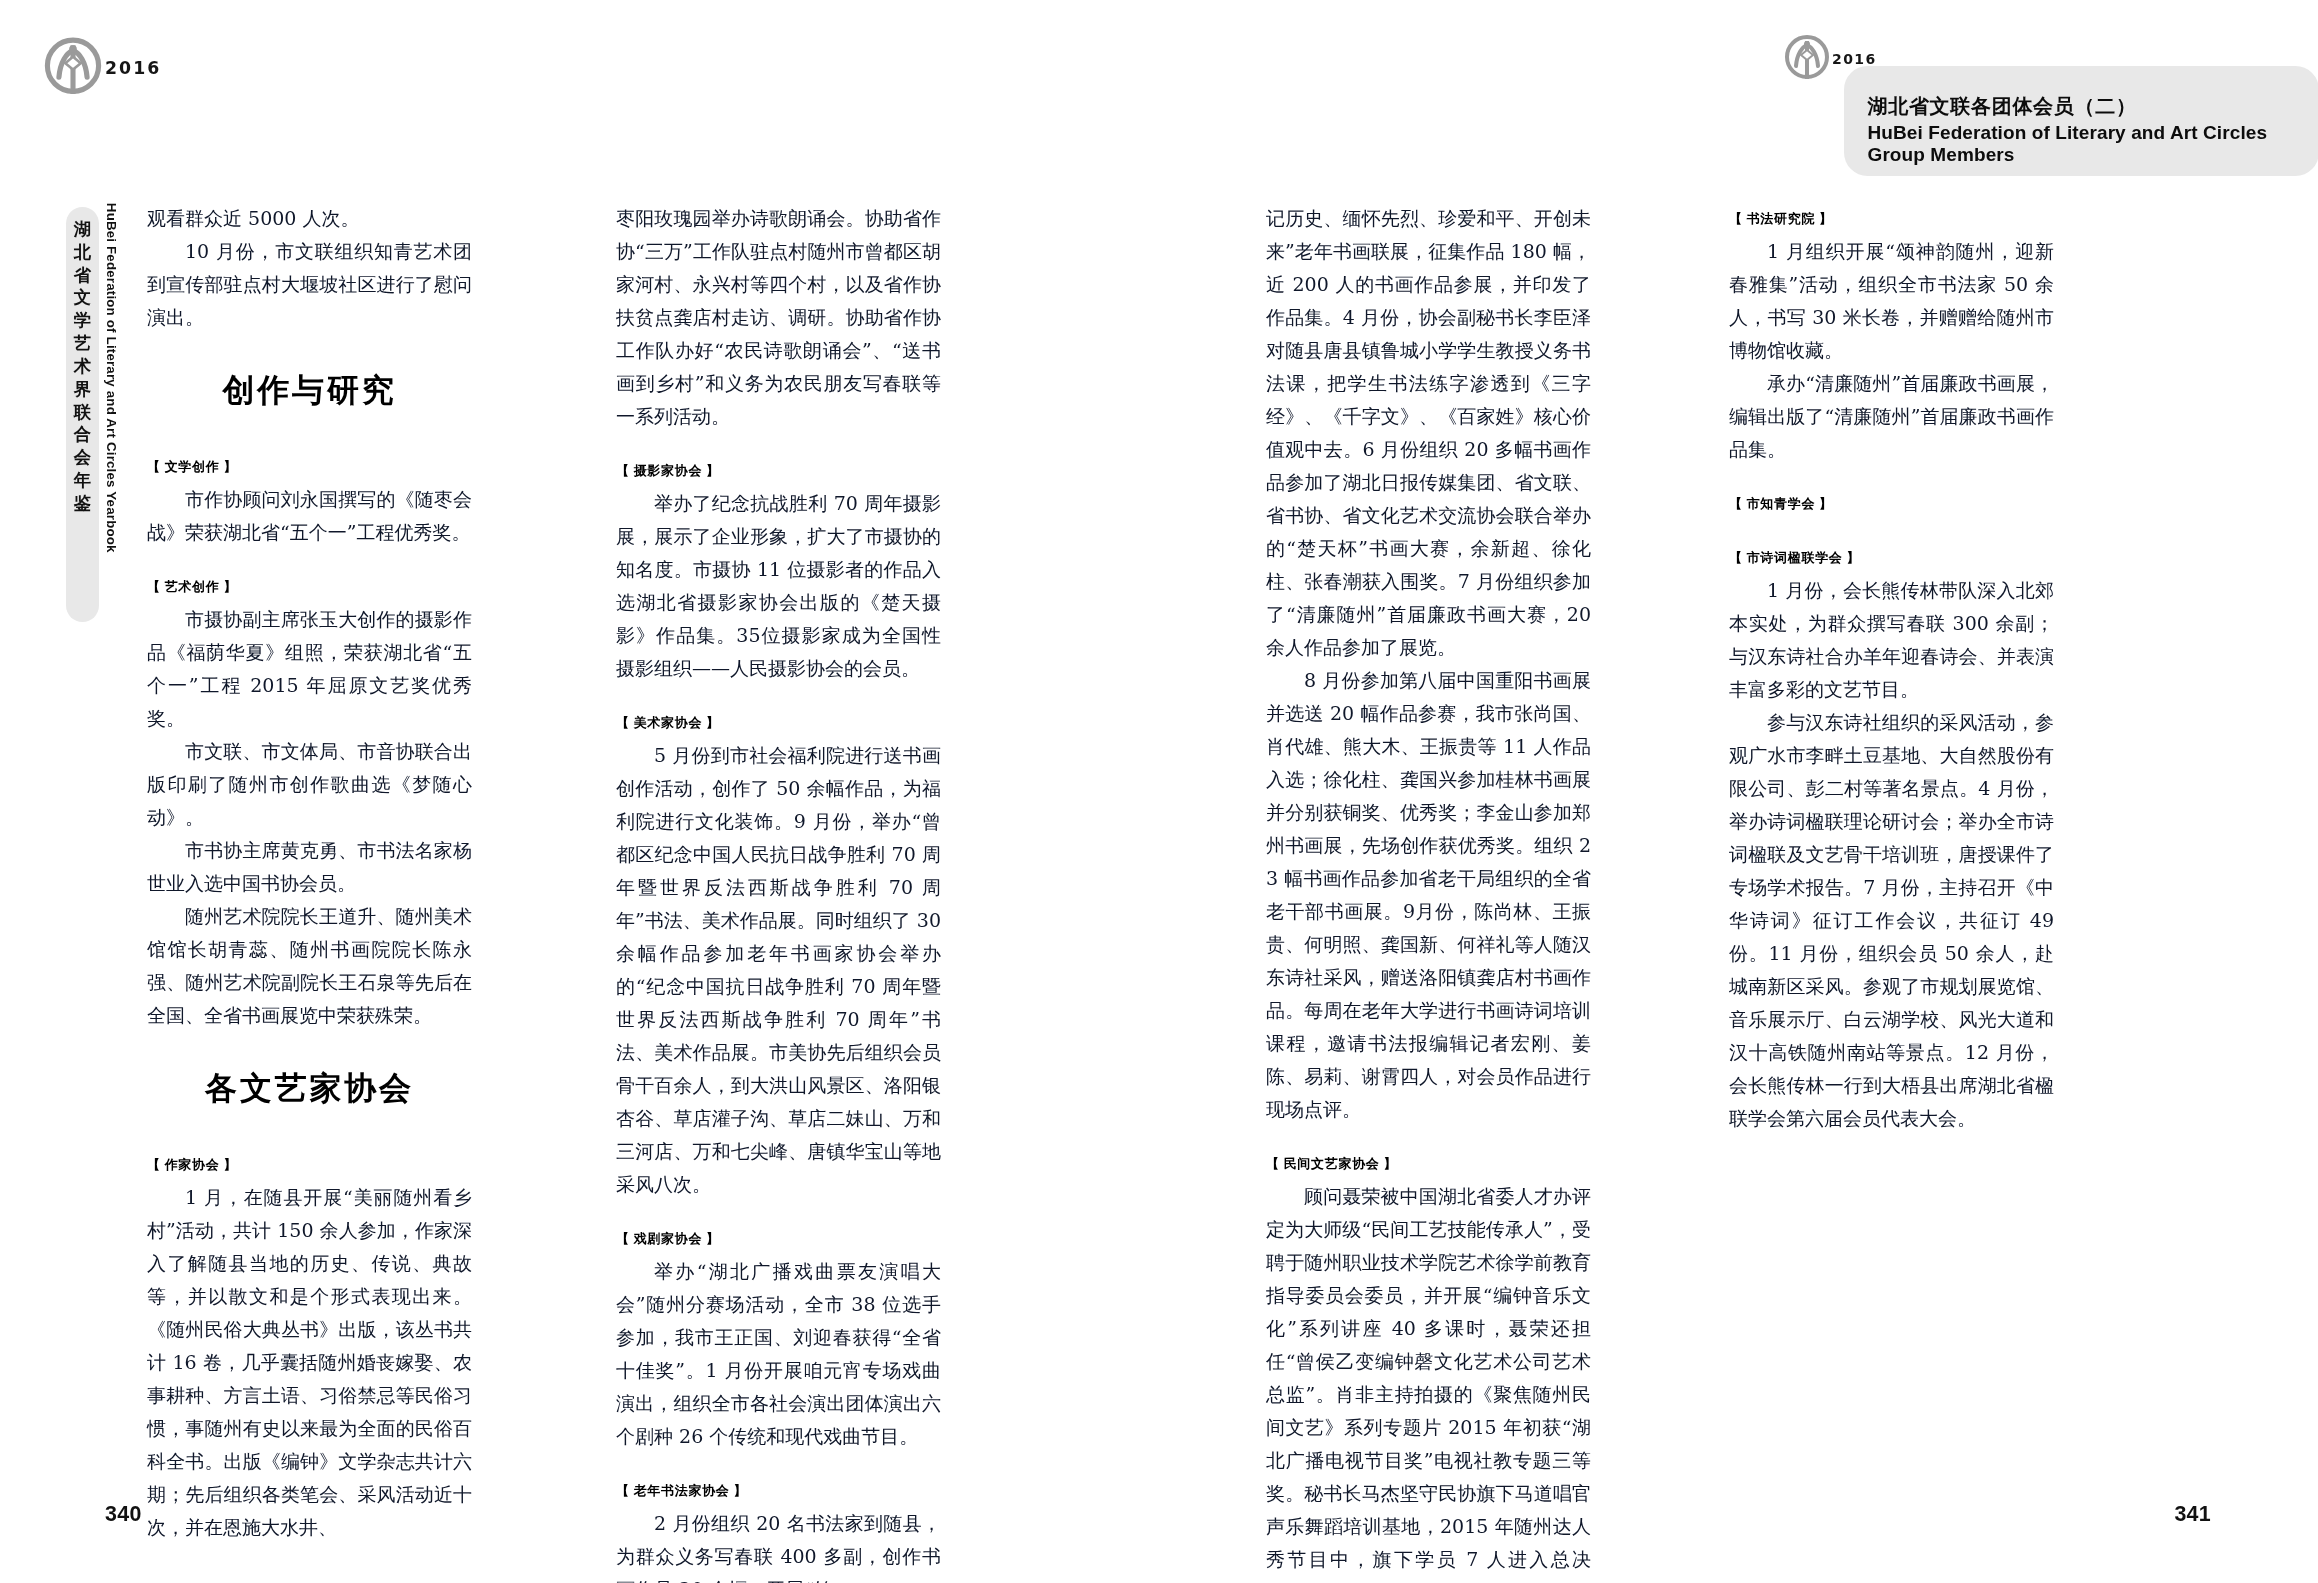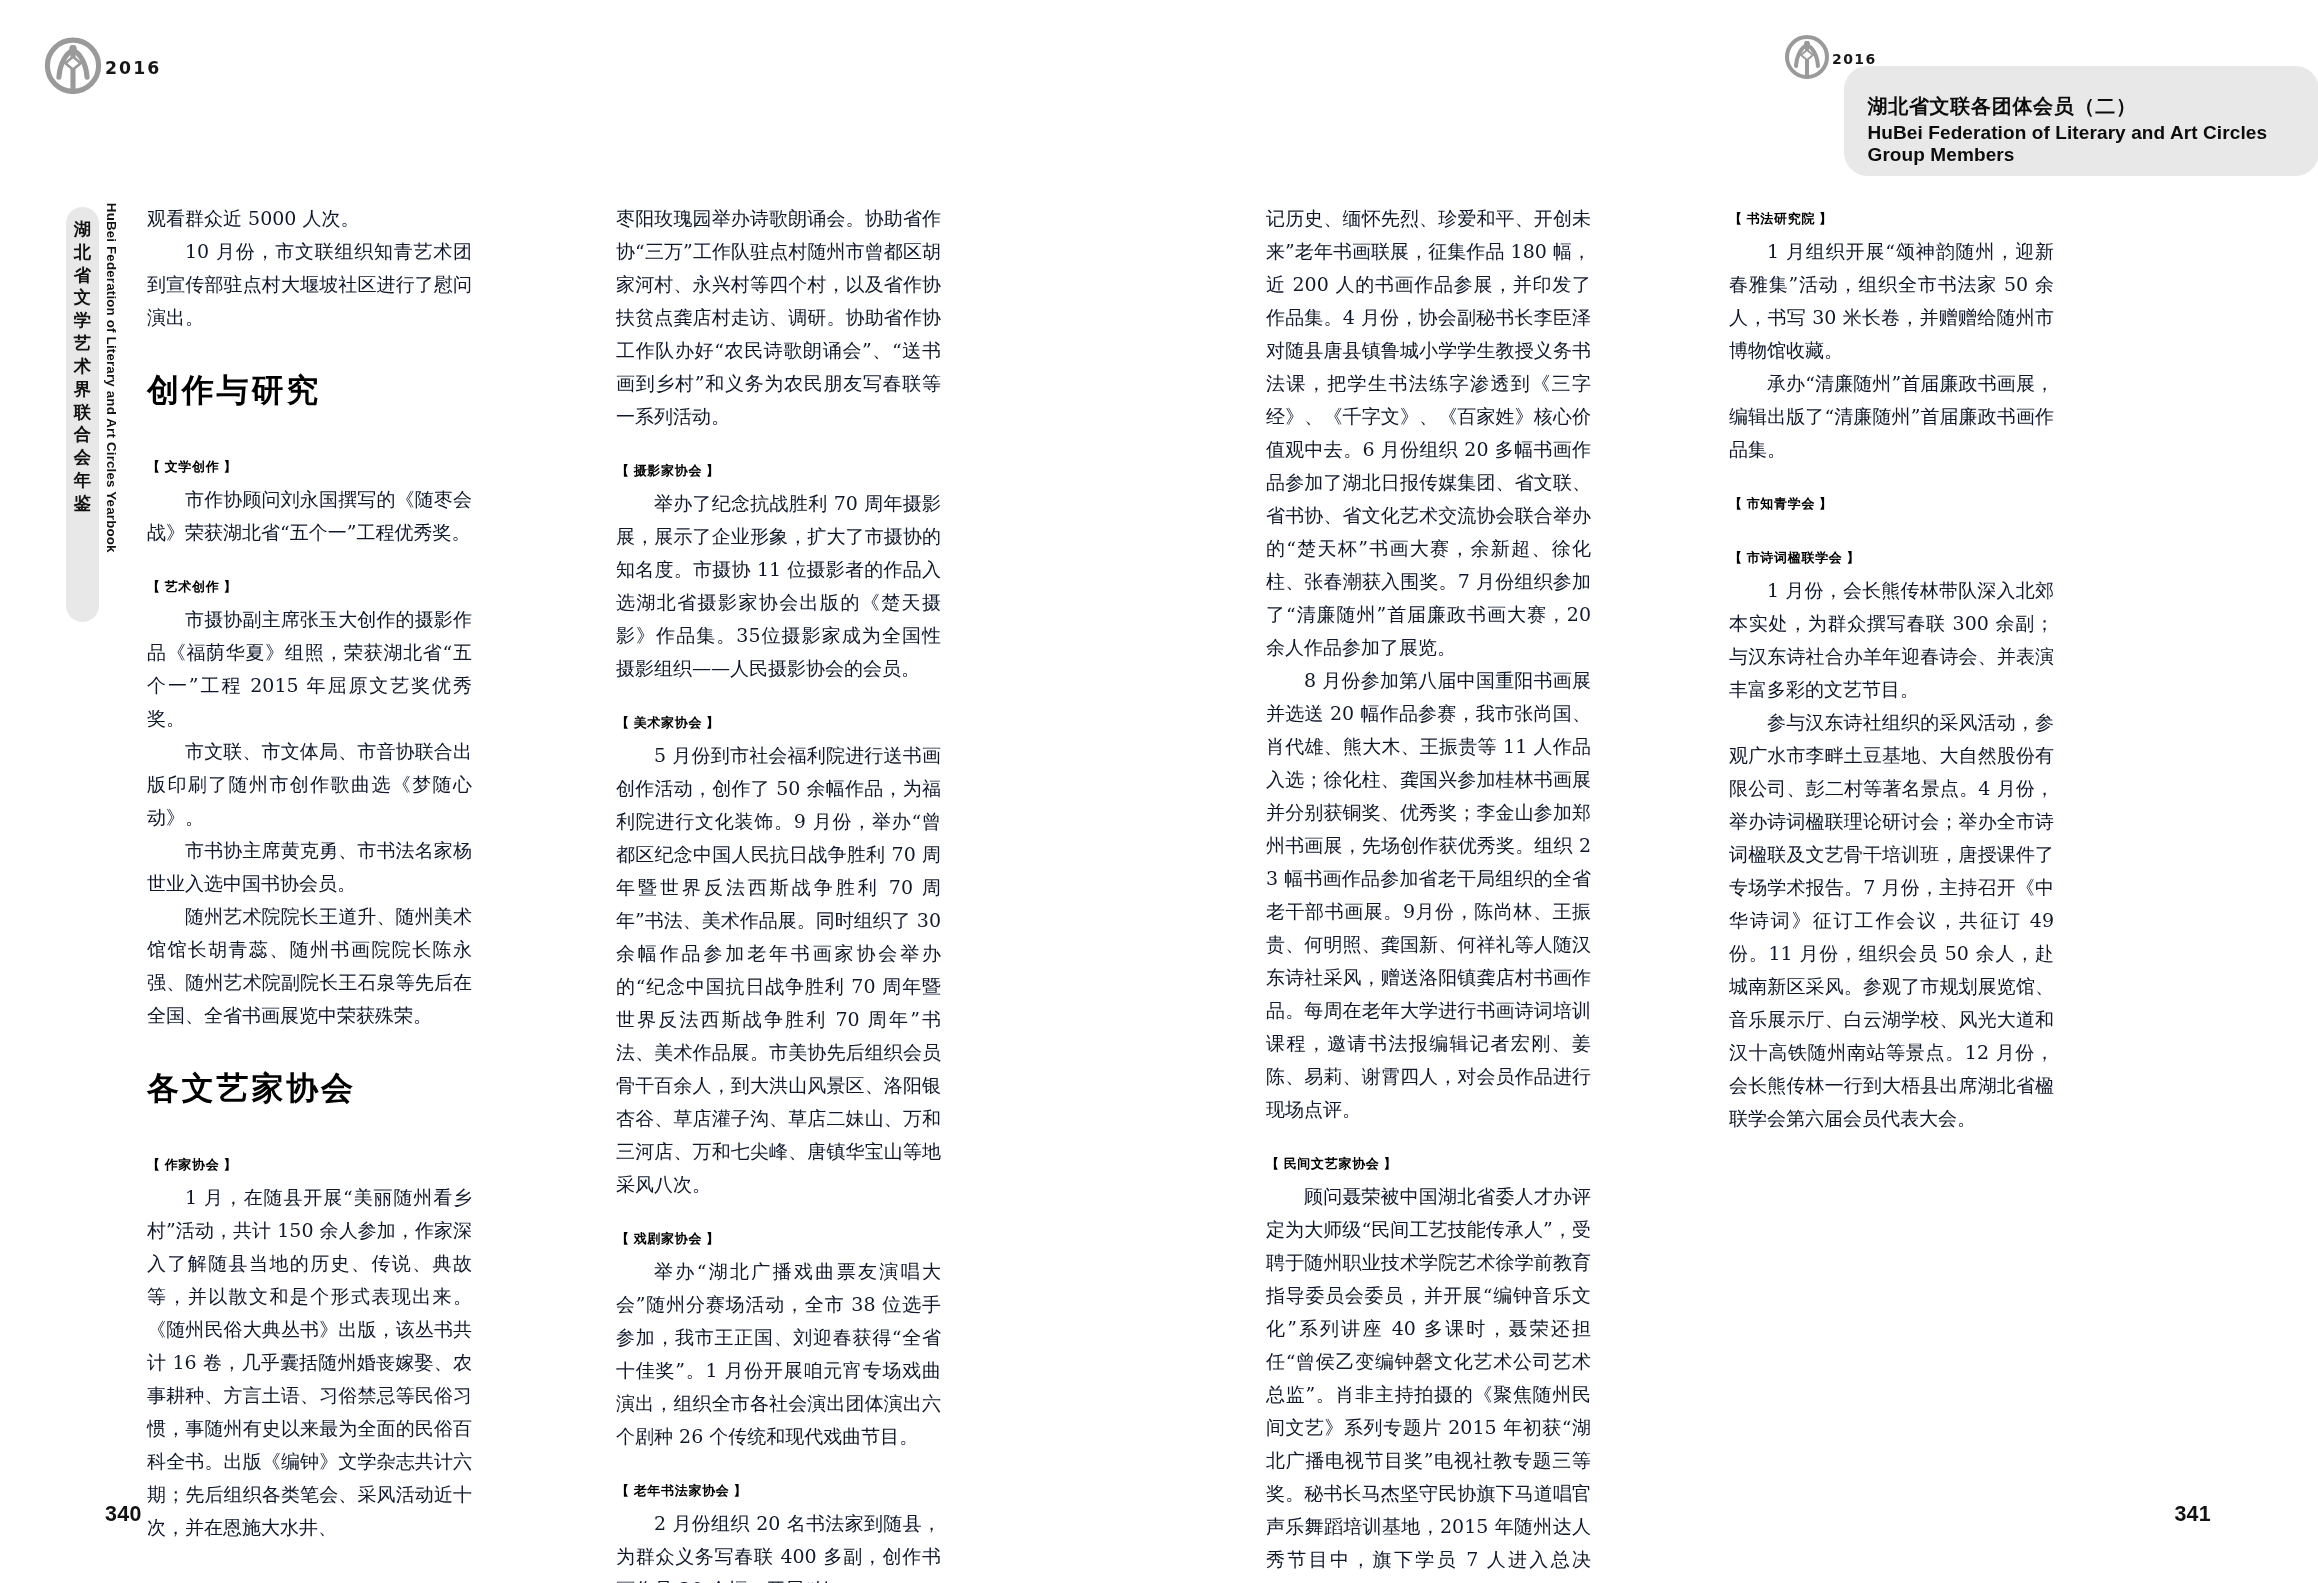--- a/index.html
+++ b/index.html
@@ -93,20 +93,21 @@
     letter-spacing:0.7px;
     margin-top:21px;
   }
   h3.sec.first { margin-top:0; }
 
   h2.bighead {
     font-family:"DejaVu Sans", sans-serif;
     font-weight:700;
     font-size:32px;
     letter-spacing:2.8px;
+    text-align:center;
     color:#000;
     margin:36px 0 40px 0;
     line-height:1.25;
   }
 
   
   .folio {
     position:absolute; bottom:57px;
     font-family:"Liberation Sans", sans-serif;
     font-weight:700; font-size:21.4px; color:#111; letter-spacing:0.3px;

